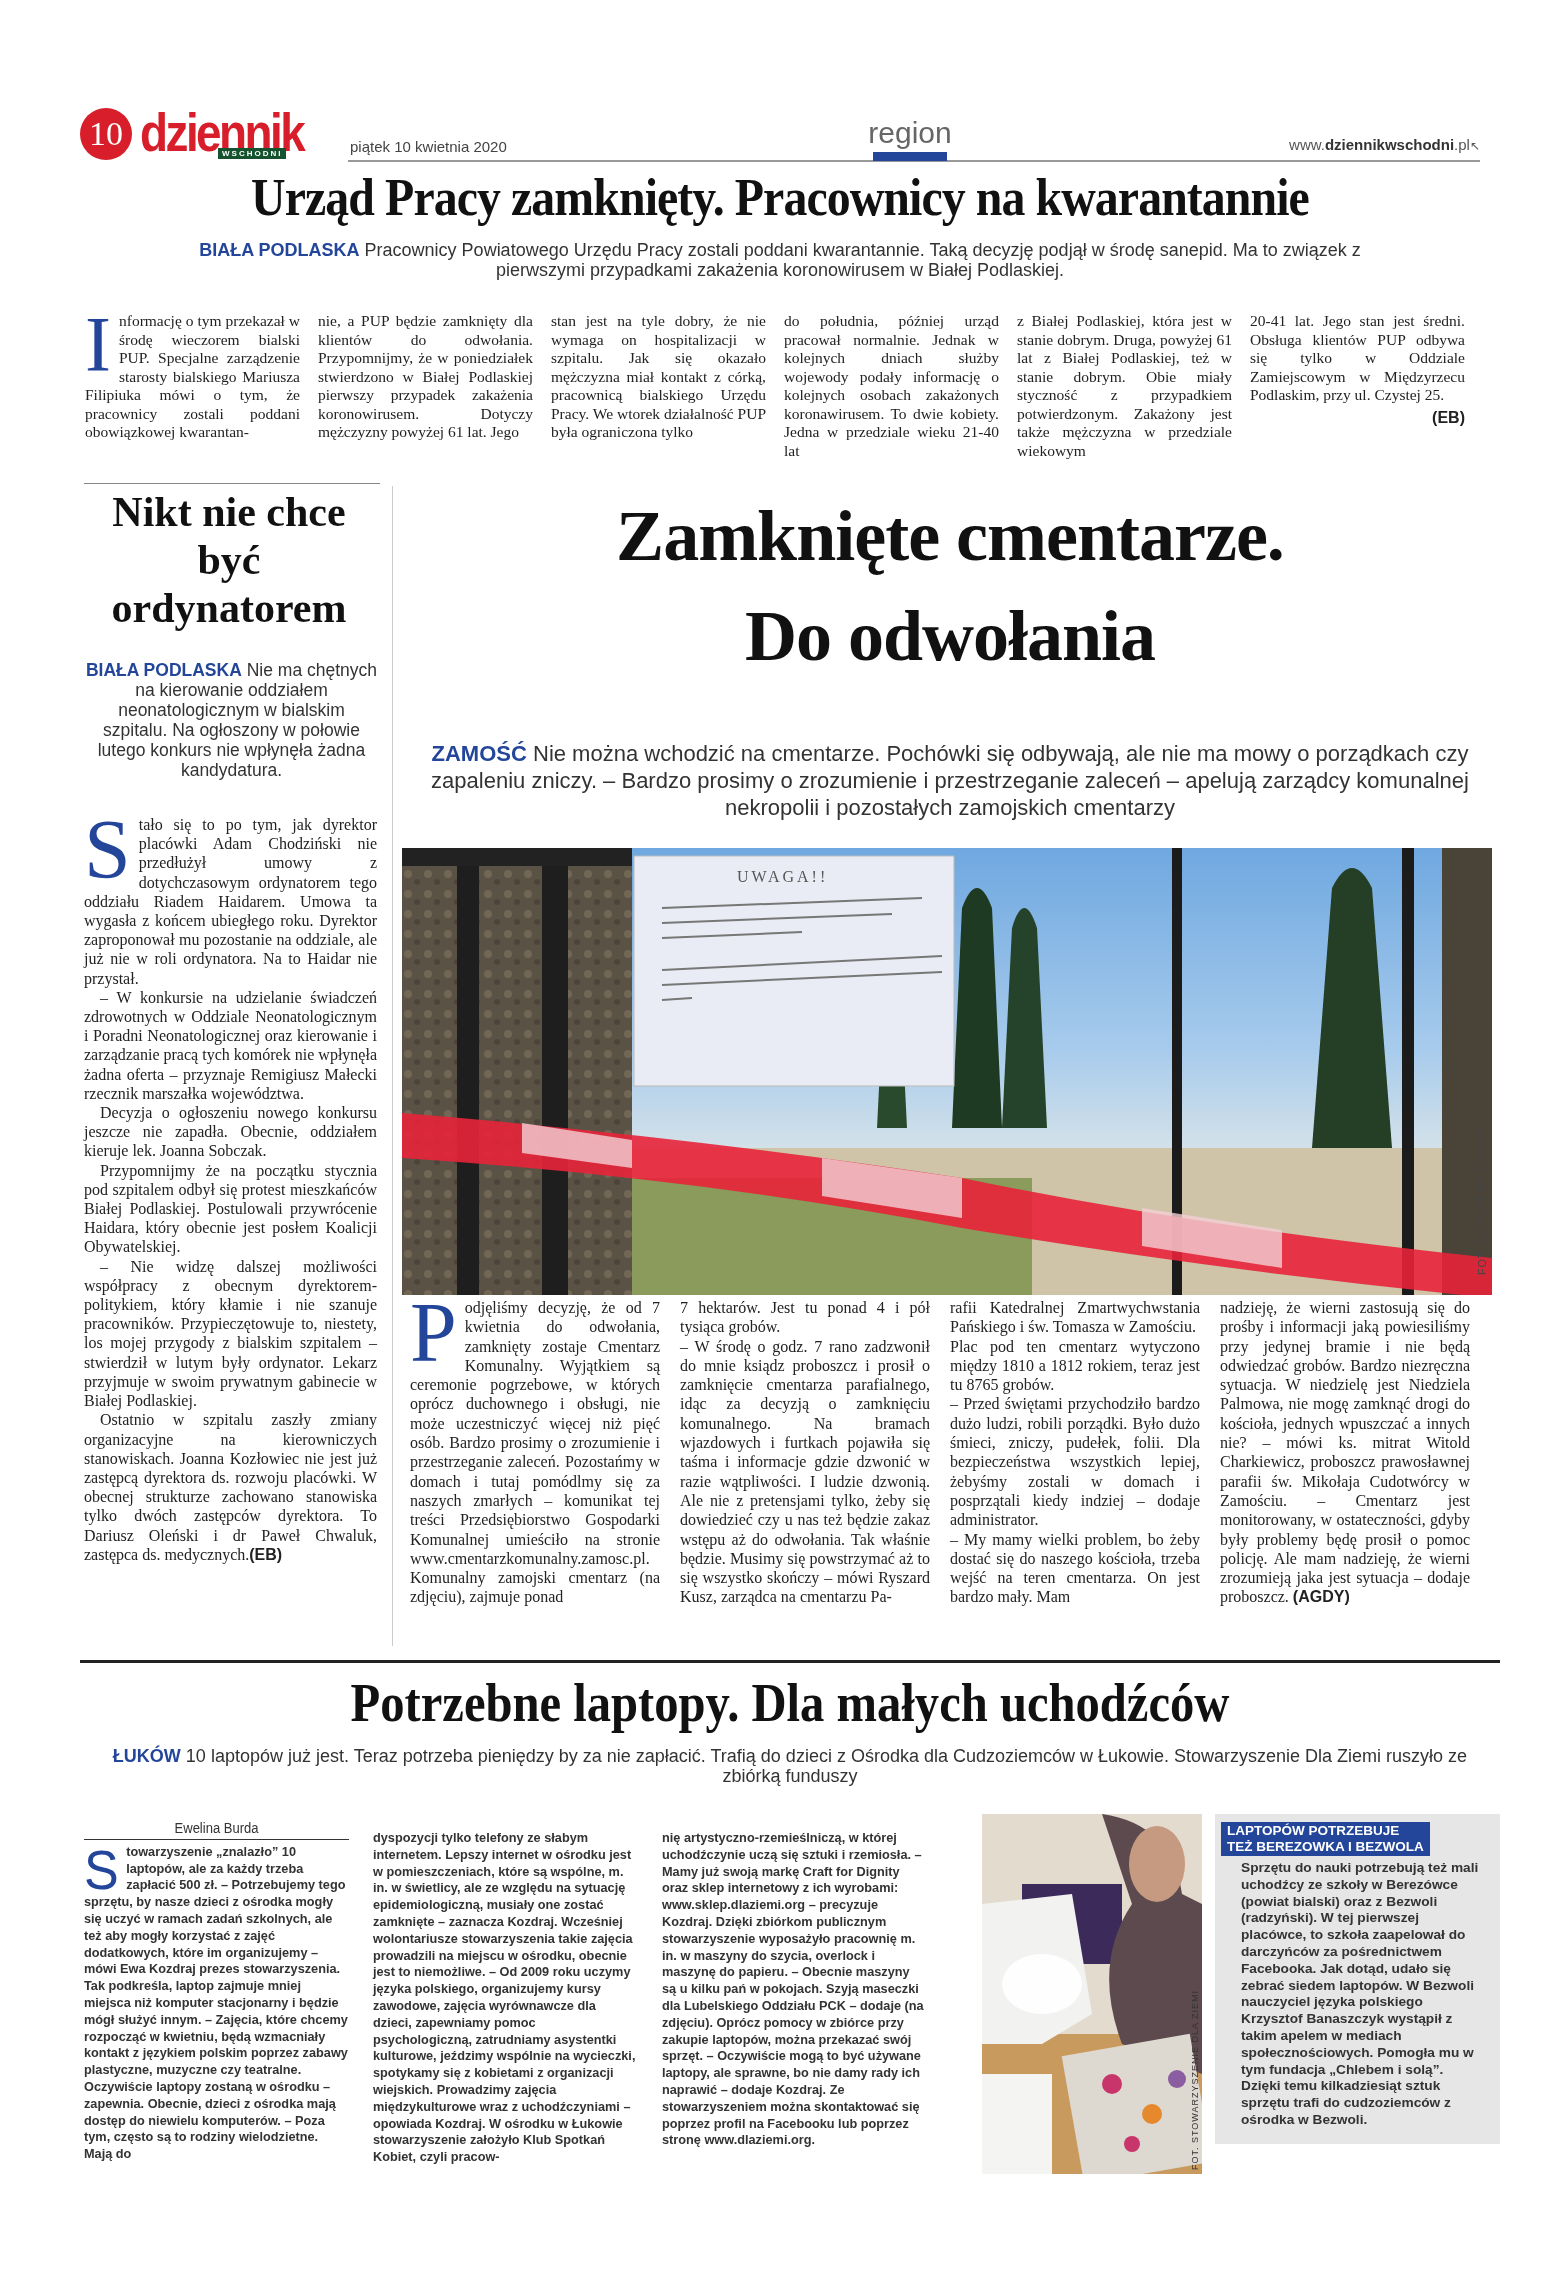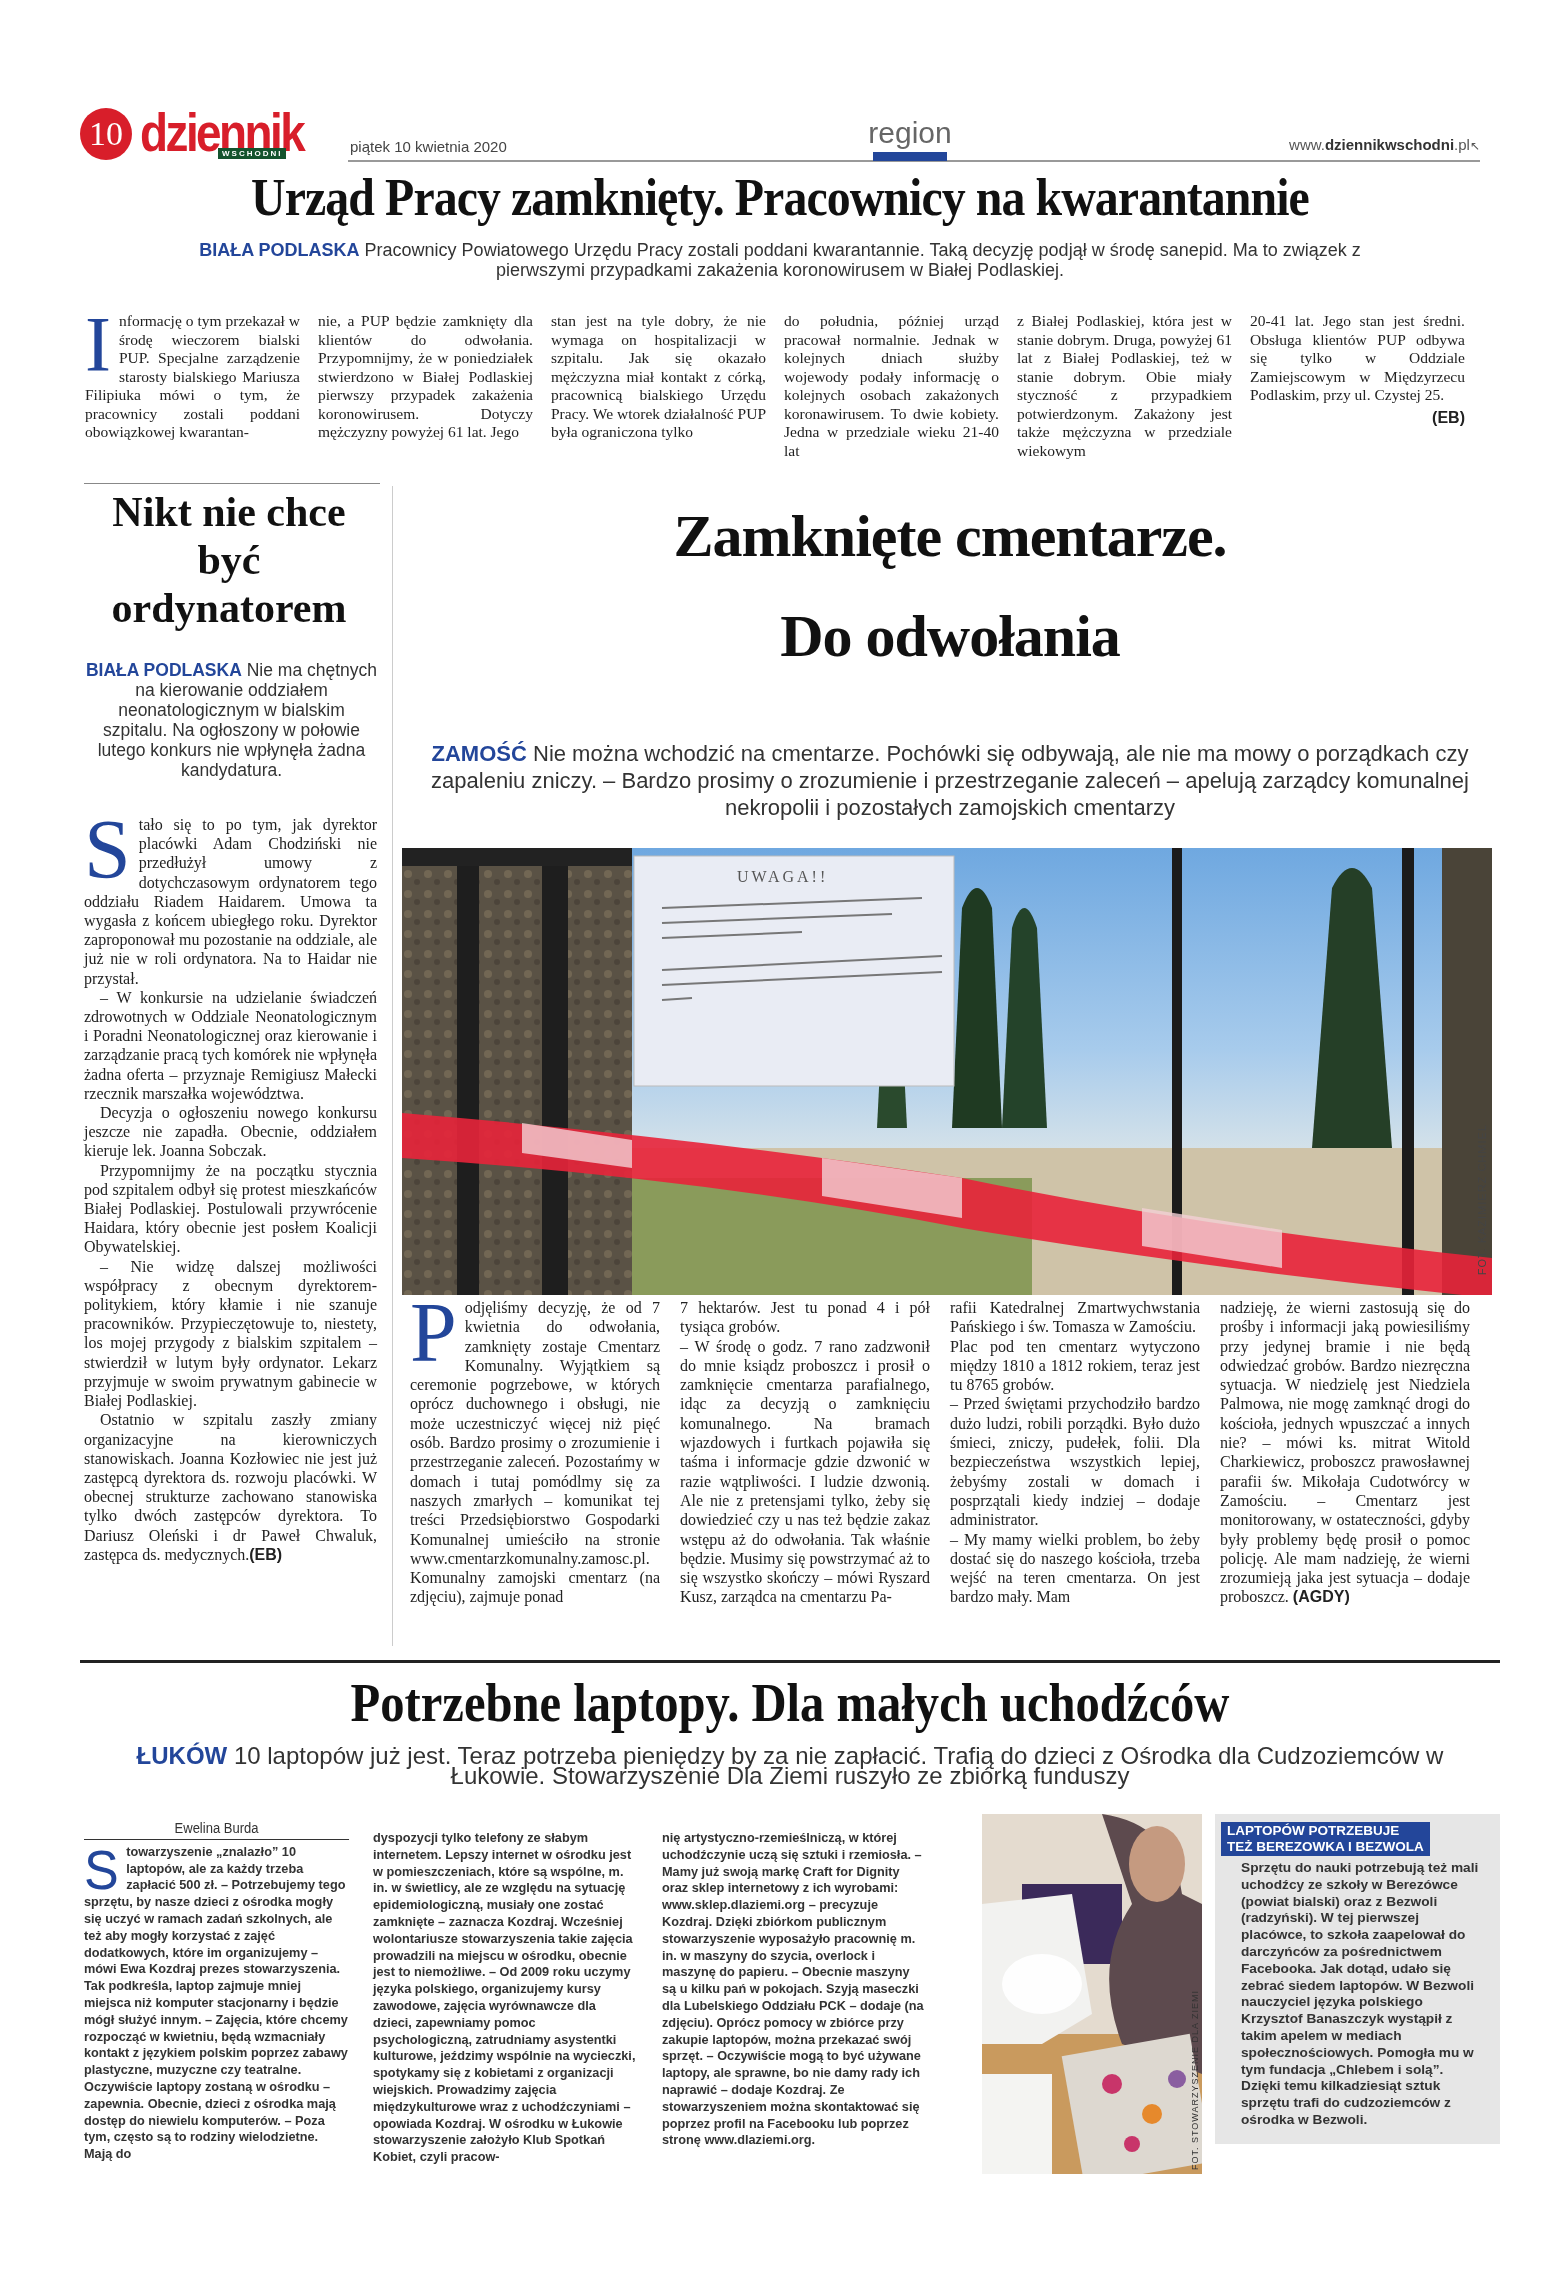--- a/index.html
+++ b/index.html
@@ -36,30 +36,30 @@
   .a1-lead { position: absolute; left: 180px; top: 240px; width: 1200px; font-size: 18px; line-height: 20px; }
   .a1-cols { left: 85px; top: 312px; width: 1395px; gap: 18px; }
   .a1-cols .col { width: 215px; }
 
   
   .a2-title { position: absolute; left: 84px; top: 488px; width: 290px; font-size: 42px; line-height: 48px; }
   .a2-lead { position: absolute; left: 84px; top: 660px; width: 295px; font-size: 17.5px; line-height: 20px; text-align: center; }
   .a2-body { position: absolute; left: 84px; top: 815px; width: 293px; font-size: 16px; line-height: 19.2px; }
 
   
-  .a3-title { position: absolute; left: 400px; top: 486px; width: 1100px; font-size: 60px; line-height: 100px; letter-spacing: -1px; }
+  .a3-title { position: absolute; left: 400px; top: 486px; width: 1100px; font-size: 72px; line-height: 100px; letter-spacing: -1px; }
   .a3-lead { position: absolute; left: 420px; top: 740px; width: 1060px; font-size: 22px; line-height: 27px; }
   .a3-photo { position: absolute; left: 402px; top: 848px; width: 1090px; height: 447px; overflow: hidden; background: linear-gradient(180deg, #6fa8e0 0%, #a7cbec 45%, #d9e4e9 70%, #cbbfa8 100%); }
   .photo-credit-v { position: absolute; writing-mode: vertical-rl; transform: rotate(180deg); font-family: "Liberation Sans", sans-serif; font-size: 11px; letter-spacing: 1px; color: #444; }
   .a3-cols { left: 410px; top: 1298px; width: 1080px; gap: 20px; }
   .a3-cols .col { width: 250px; font-size: 16px; line-height: 19.3px; }
 
   
   .a4-title { position: absolute; left: 80px; top: 1672px; width: 1420px; font-size: 54px; transform: scaleX(0.9); }
-  .a4-lead { position: absolute; left: 100px; top: 1746px; width: 1380px; font-size: 24px; line-height: 20px; }
+  .a4-lead { position: absolute; left: 100px; top: 1746px; width: 1380px; font-size: 18px; line-height: 20px; }
   .a4-cols { left: 84px; top: 1820px; width: 900px; gap: 4px; }
   .a4-cols .col { width: 285px; font-family: "Liberation Sans", sans-serif; font-size: 13.7px; line-height: 16.8px; text-align: left; font-weight: bold; color: #333; transform: scaleX(0.93); transform-origin: left; }
   .author { text-align: center; font-family: "Liberation Sans", sans-serif; font-size: 14px; border-bottom: 1px solid #333; padding-bottom: 2px; margin-bottom: 4px; font-weight: normal; }
   .a4-photo { position: absolute; left: 982px; top: 1814px; width: 220px; height: 360px; overflow: hidden; background: #e8e0d5; }
   .a4-box { position: absolute; left: 1215px; top: 1814px; width: 285px; height: 330px; background: #e6e6e6; padding: 8px 6px; }
   .box-title { display: inline-block; background: #23469a; color: #fff; font-family: "Liberation Sans", sans-serif; font-weight: bold; font-size: 13.5px; line-height: 16px; padding: 1px 6px; }
   .box-body { font-family: "Liberation Sans", sans-serif; font-weight: bold; font-size: 13.7px; line-height: 16.8px; color: #333; padding: 4px 10px 0 20px; }
 </style>
 </head>
 <body>

